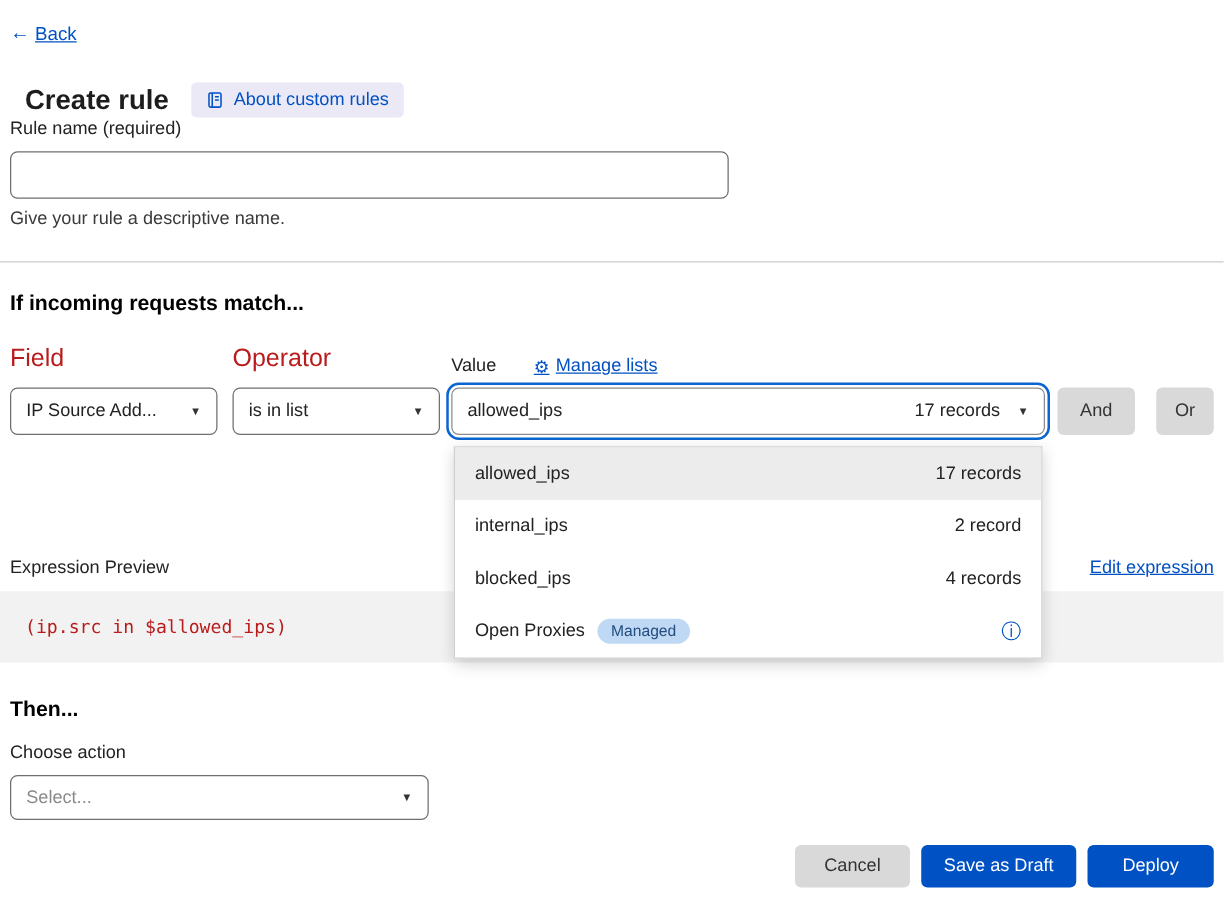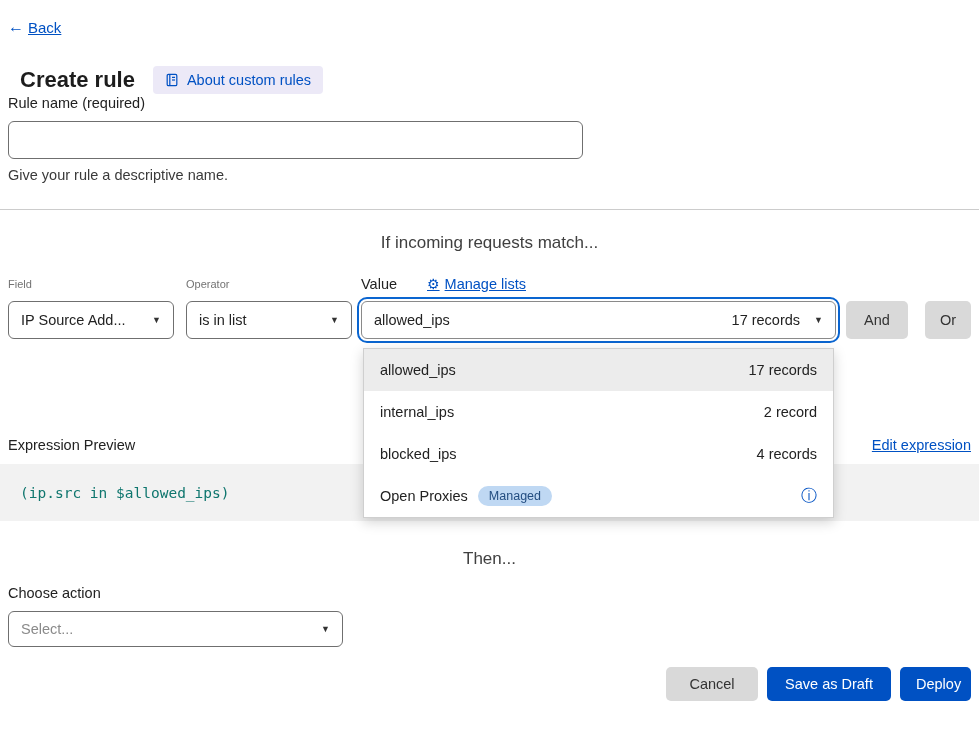--- a/index.html
+++ b/index.html
@@ -21,28 +21,28 @@
 
   
   .field-label { font-size:14.5px; color:#222; margin-top:24px; }
   .rule-name-input { display:block; margin-top:9px; width:575px; height:38px;
     border:1px solid #6f6f6f; border-radius:6px; font-size:14.5px; padding:0 12px;
     font-family:"Liberation Sans", sans-serif; }
   .helper { font-size:14.5px; color:#3a3a3a; margin-top:8px; }
 
   .divider { border:none; border-top:1px solid #ccc; margin-top:26px; }
 
-  .section-heading { font-size:17px; font-weight:normal; color:#404040; margin-top:23px;text-align:center; }
+  .section-heading { font-size:17px; font-weight:bold; color:#000000; margin-top:23px; }
 
   
   .controls-row { display:flex; align-items:flex-end; margin-top:23px; }
   .col-field { width:166px; }
   .col-operator { width:166px; margin-left:12px; }
   .col-value { flex:1; margin-left:9px; position:relative; }
-  .col-label { font-size:11px; color:#737373; margin-bottom:11px; display:block; }
+  .col-label { font-size:20px; color:#b91c1c; margin-bottom:11px; display:block; }
   .col-label-row { display:flex; justify-content:flex-start; align-items:center; margin-bottom:9px;gap:30px; }
   .manage-lists { display:inline-flex; align-items:center; gap:5px; color:#0051c3;
     font-size:14.5px; text-decoration:underline; cursor:pointer; }
   .gear { font-size:14px; text-decoration:none; display:inline-block; }
 
   .select { display:flex; align-items:center; justify-content:space-between; gap:10px;
     height:38px; border:1px solid #6f6f6f; border-radius:6px; background:#fff;
     padding:0 12px; font-size:14.5px; color:#222; cursor:pointer; }
   .select .chev { font-size:9px; color:#333; }
   .select-right { display:flex; align-items:center; gap:14px; }
@@ -63,34 +63,34 @@
   .item-left { display:flex; align-items:center; gap:10px; }
   .managed-pill { background:#bfd8f3; color:#234d80; border-radius:11px; padding:3px 11px;
     font-size:12.5px; }
   .info-icon { color:#0051c3; font-size:16px; cursor:pointer; }
 
   
   .expr-label-row { display:flex; justify-content:space-between; align-items:center; margin-top:98px; }
   .expr-label { font-size:14.5px; color:#222; }
   .expr-block { margin-top:11px; background:#f2f2f2; height:57px; display:flex; align-items:center;
     padding-left:20px; }
-  .expr-code { font-family:"DejaVu Sans Mono","Liberation Mono",monospace; font-size:14.5px; color:#0f766e; }
+  .expr-code { font-family:"DejaVu Sans Mono","Liberation Mono",monospace; font-size:14.5px; color:#b91c1c; }
 
   
   .choose-label { font-size:14.5px; color:#222; margin-top:16px; }
   .action-select { width:335px; height:36px; margin-top:10px; color:#8a8a8a; }
 
   
   .footer { display:flex; justify-content:flex-end; gap:9px; margin-top:20px; }
   .btn { height:34px; border:none; border-radius:5px; font-size:14.5px; cursor:pointer;
     padding:0 16px; font-family:"Liberation Sans", sans-serif; }
   .btn-cancel { background:#d9d9d9; color:#333; width:92px; }
   .btn-blue { background:#0051c3; color:#fff; }
   .btn-save { width:124px; }
-  .btn-deploy { width:71px; }
+  .btn-deploy { width:101px; }
 </style>
 </head>
 <body>
 
 <div class="pad back-row">
   <span class="back-arrow">←</span>
   <a class="link">Back</a>
 </div>
 
 <div class="pad title-row">

